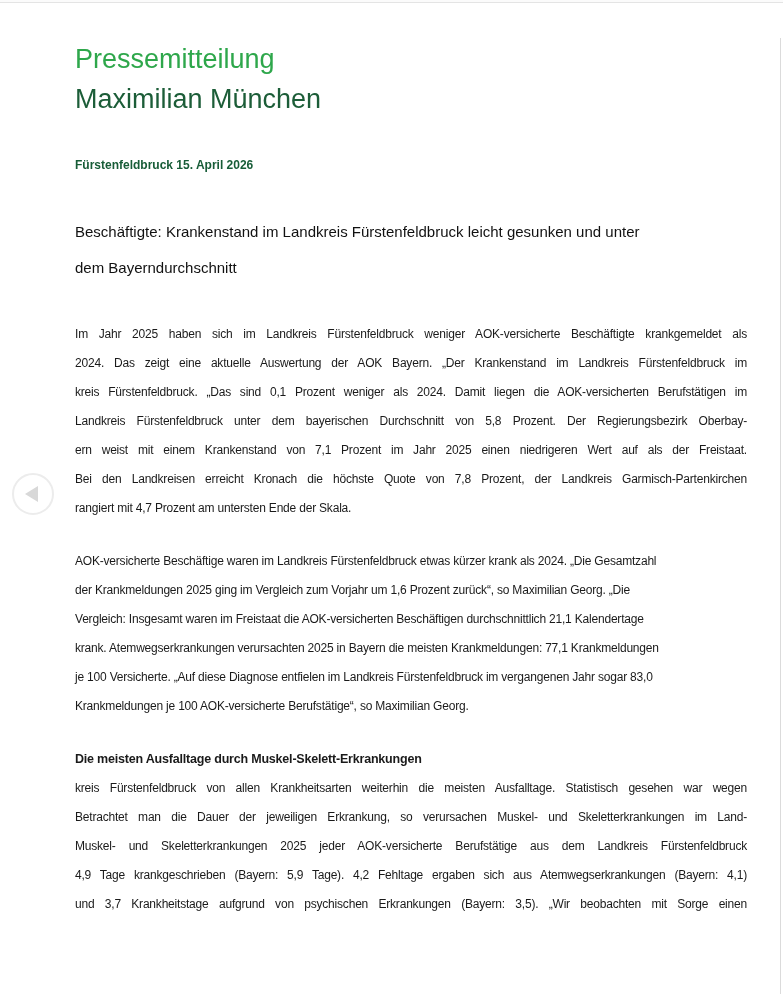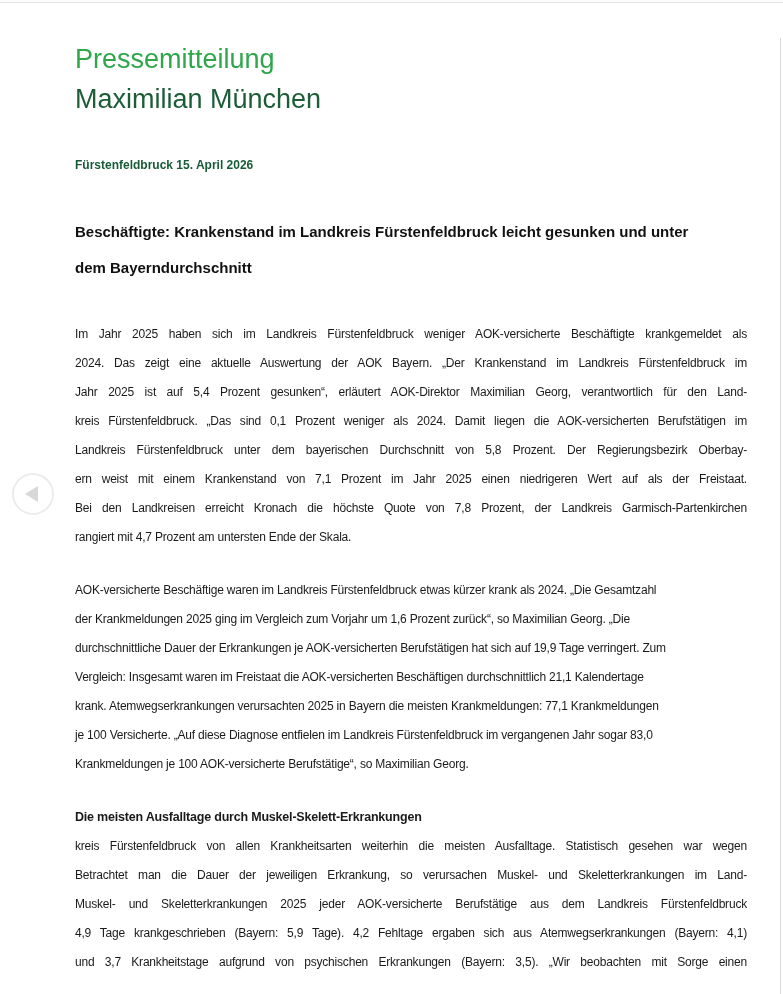--- a/index.html
+++ b/index.html
@@ -55,21 +55,21 @@
     font-size: 27px; line-height: 30px;
     color: var(--dark-green, #1c5d38);
   }
   .dateline {
     position: absolute; top: 158px; left: 0;
     font-size: 12px; font-weight: bold;
     color: var(--date-green, #175c37);
   }
   .headline {
     position: absolute; top: 214px; left: 0; width: 672px;
-    font-size: 15px; font-weight: bold;
+    font-size: 15px; font-weight: normal;
     color: #111111;
   }
   .headline .hline { line-height: 36px; }
   .body-text {
     position: absolute; top: 320px; left: 0; width: 672px;
     font-size: 12px;
     letter-spacing: -0.2px;
     color: var(--body-text, #1a1a1a);
   }
   .para { margin-bottom: 24px; }
@@ -99,31 +99,29 @@
 
     <div class="headline">
       <div class="hline">Beschäftigte: Krankenstand im Landkreis Fürstenfeldbruck leicht gesunken und unter</div>
       <div class="hline">dem Bayerndurchschnitt</div>
     </div>
 
     <div class="body-text">
         <div class="para">
           <div class="line just">Im Jahr 2025 haben sich im Landkreis Fürstenfeldbruck weniger AOK-versicherte Beschäftigte krankgemeldet als</div>
           <div class="line just">2024. Das zeigt eine aktuelle Auswertung der AOK Bayern. „Der Krankenstand im Landkreis Fürstenfeldbruck im</div>
-          <div class="line just">Jahr 2025 ist auf 5,4 Prozent gesunken“, erläutert AOK-Direktor Maximilian Georg, verantwortlich für den Land-</div>
           <div class="line just">kreis Fürstenfeldbruck. „Das sind 0,1 Prozent weniger als 2024. Damit liegen die AOK-versicherten Berufstätigen im</div>
           <div class="line just">Landkreis Fürstenfeldbruck unter dem bayerischen Durchschnitt von 5,8 Prozent. Der Regierungsbezirk Oberbay-</div>
           <div class="line just">ern weist mit einem Krankenstand von 7,1 Prozent im Jahr 2025 einen niedrigeren Wert auf als der Freistaat.</div>
           <div class="line just">Bei den Landkreisen erreicht Kronach die höchste Quote von 7,8 Prozent, der Landkreis Garmisch-Partenkirchen</div>
           <div class="line">rangiert mit 4,7 Prozent am untersten Ende der Skala.</div>
         </div>
         <div class="para">
           <div class="line">AOK-versicherte Beschäftige waren im Landkreis Fürstenfeldbruck etwas kürzer krank als 2024. „Die Gesamtzahl</div>
           <div class="line">der Krankmeldungen 2025 ging im Vergleich zum Vorjahr um 1,6 Prozent zurück“, so Maximilian Georg. „Die</div>
-          <div class="line">durchschnittliche Dauer der Erkrankungen je AOK-versicherten Berufstätigen hat sich auf 19,9 Tage verringert. Zum</div>
           <div class="line">Vergleich: Insgesamt waren im Freistaat die AOK-versicherten Beschäftigen durchschnittlich 21,1 Kalendertage</div>
           <div class="line">krank. Atemwegserkrankungen verursachten 2025 in Bayern die meisten Krankmeldungen: 77,1 Krankmeldungen</div>
           <div class="line">je 100 Versicherte. „Auf diese Diagnose entfielen im Landkreis Fürstenfeldbruck im vergangenen Jahr sogar 83,0</div>
           <div class="line">Krankmeldungen je 100 AOK-versicherte Berufstätige“, so Maximilian Georg.</div>
         </div>
         <div class="para">
           <div class="para-heading">Die meisten Ausfalltage durch Muskel-Skelett-Erkrankungen</div>
           <div class="line just">kreis Fürstenfeldbruck von allen Krankheitsarten weiterhin die meisten Ausfalltage. Statistisch gesehen war wegen</div>
           <div class="line just">Betrachtet man die Dauer der jeweiligen Erkrankung, so verursachen Muskel- und Skeletterkrankungen im Land-</div>
           <div class="line just">Muskel- und Skeletterkrankungen 2025 jeder AOK-versicherte Berufstätige aus dem Landkreis Fürstenfeldbruck</div>

